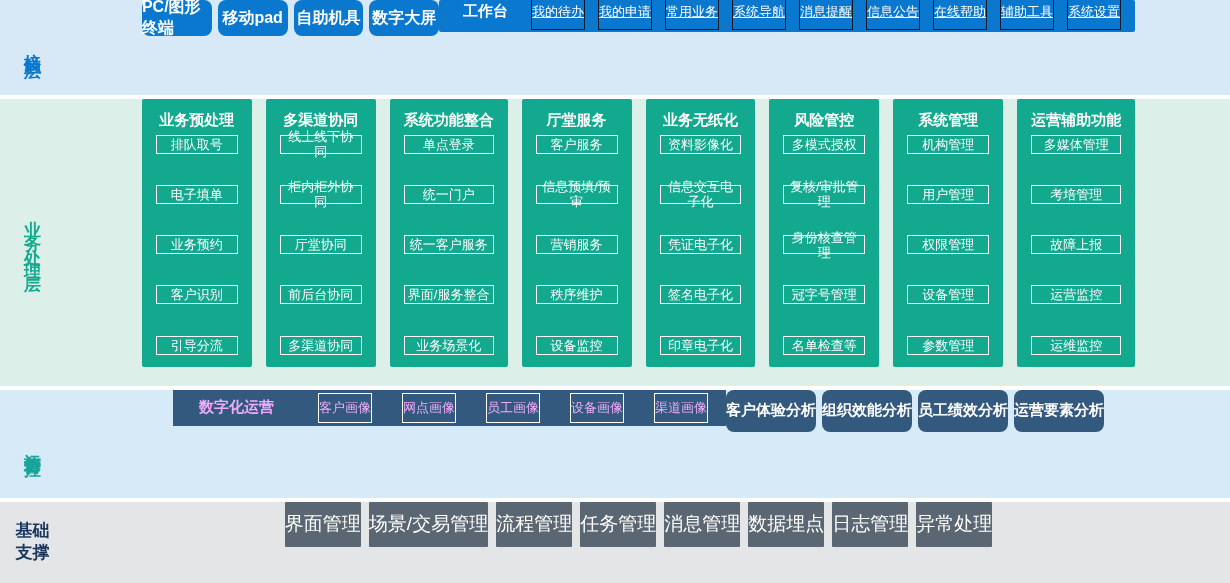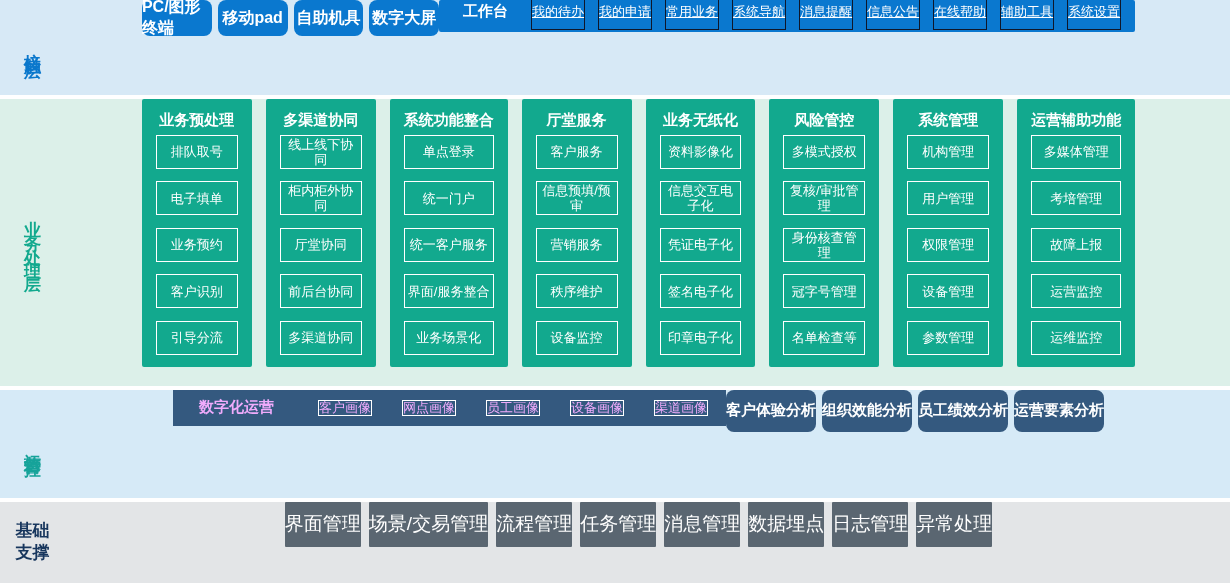--- a/index.html
+++ b/index.html
@@ -103,21 +103,21 @@
     font-weight: bold;
     font-size: 15px;
     text-align: center;
     height: 28px;
     line-height: 26px;
     flex: none;
     white-space: nowrap;
   }
   .biz-items { flex: 1; display: flex; flex-direction: column; justify-content: space-between; }
   .biz-item {
-    height: 34px;
+    height: 19px;
     border: 1px solid #ffffff;
     font-size: 13px;
     line-height: 15px;
     display: flex;
     align-items: center;
     justify-content: center;
     text-align: center;
     padding: 0 2px;
   }
 
@@ -128,21 +128,21 @@
     display: flex;
     align-items: center;
     gap: 30px;
     padding: 0 18px 0 26px;
     color: #f0abfc;
     margin-bottom: 10px;
   }
   .digital-label { font-weight: bold; font-size: 15px; flex: none; margin-right: 14px; }
   .digital-item {
     flex: 1;
-    height: 16px;
+    height: 30px;
     border: 1px solid #ffffff;
     font-size: 13px;
     display: flex;
     align-items: center;
     justify-content: center;
     white-space: nowrap;
   }
   .analysis-row { display: flex; gap: 6px; height: 42px; }
   .analysis-item {
     flex: 1;

